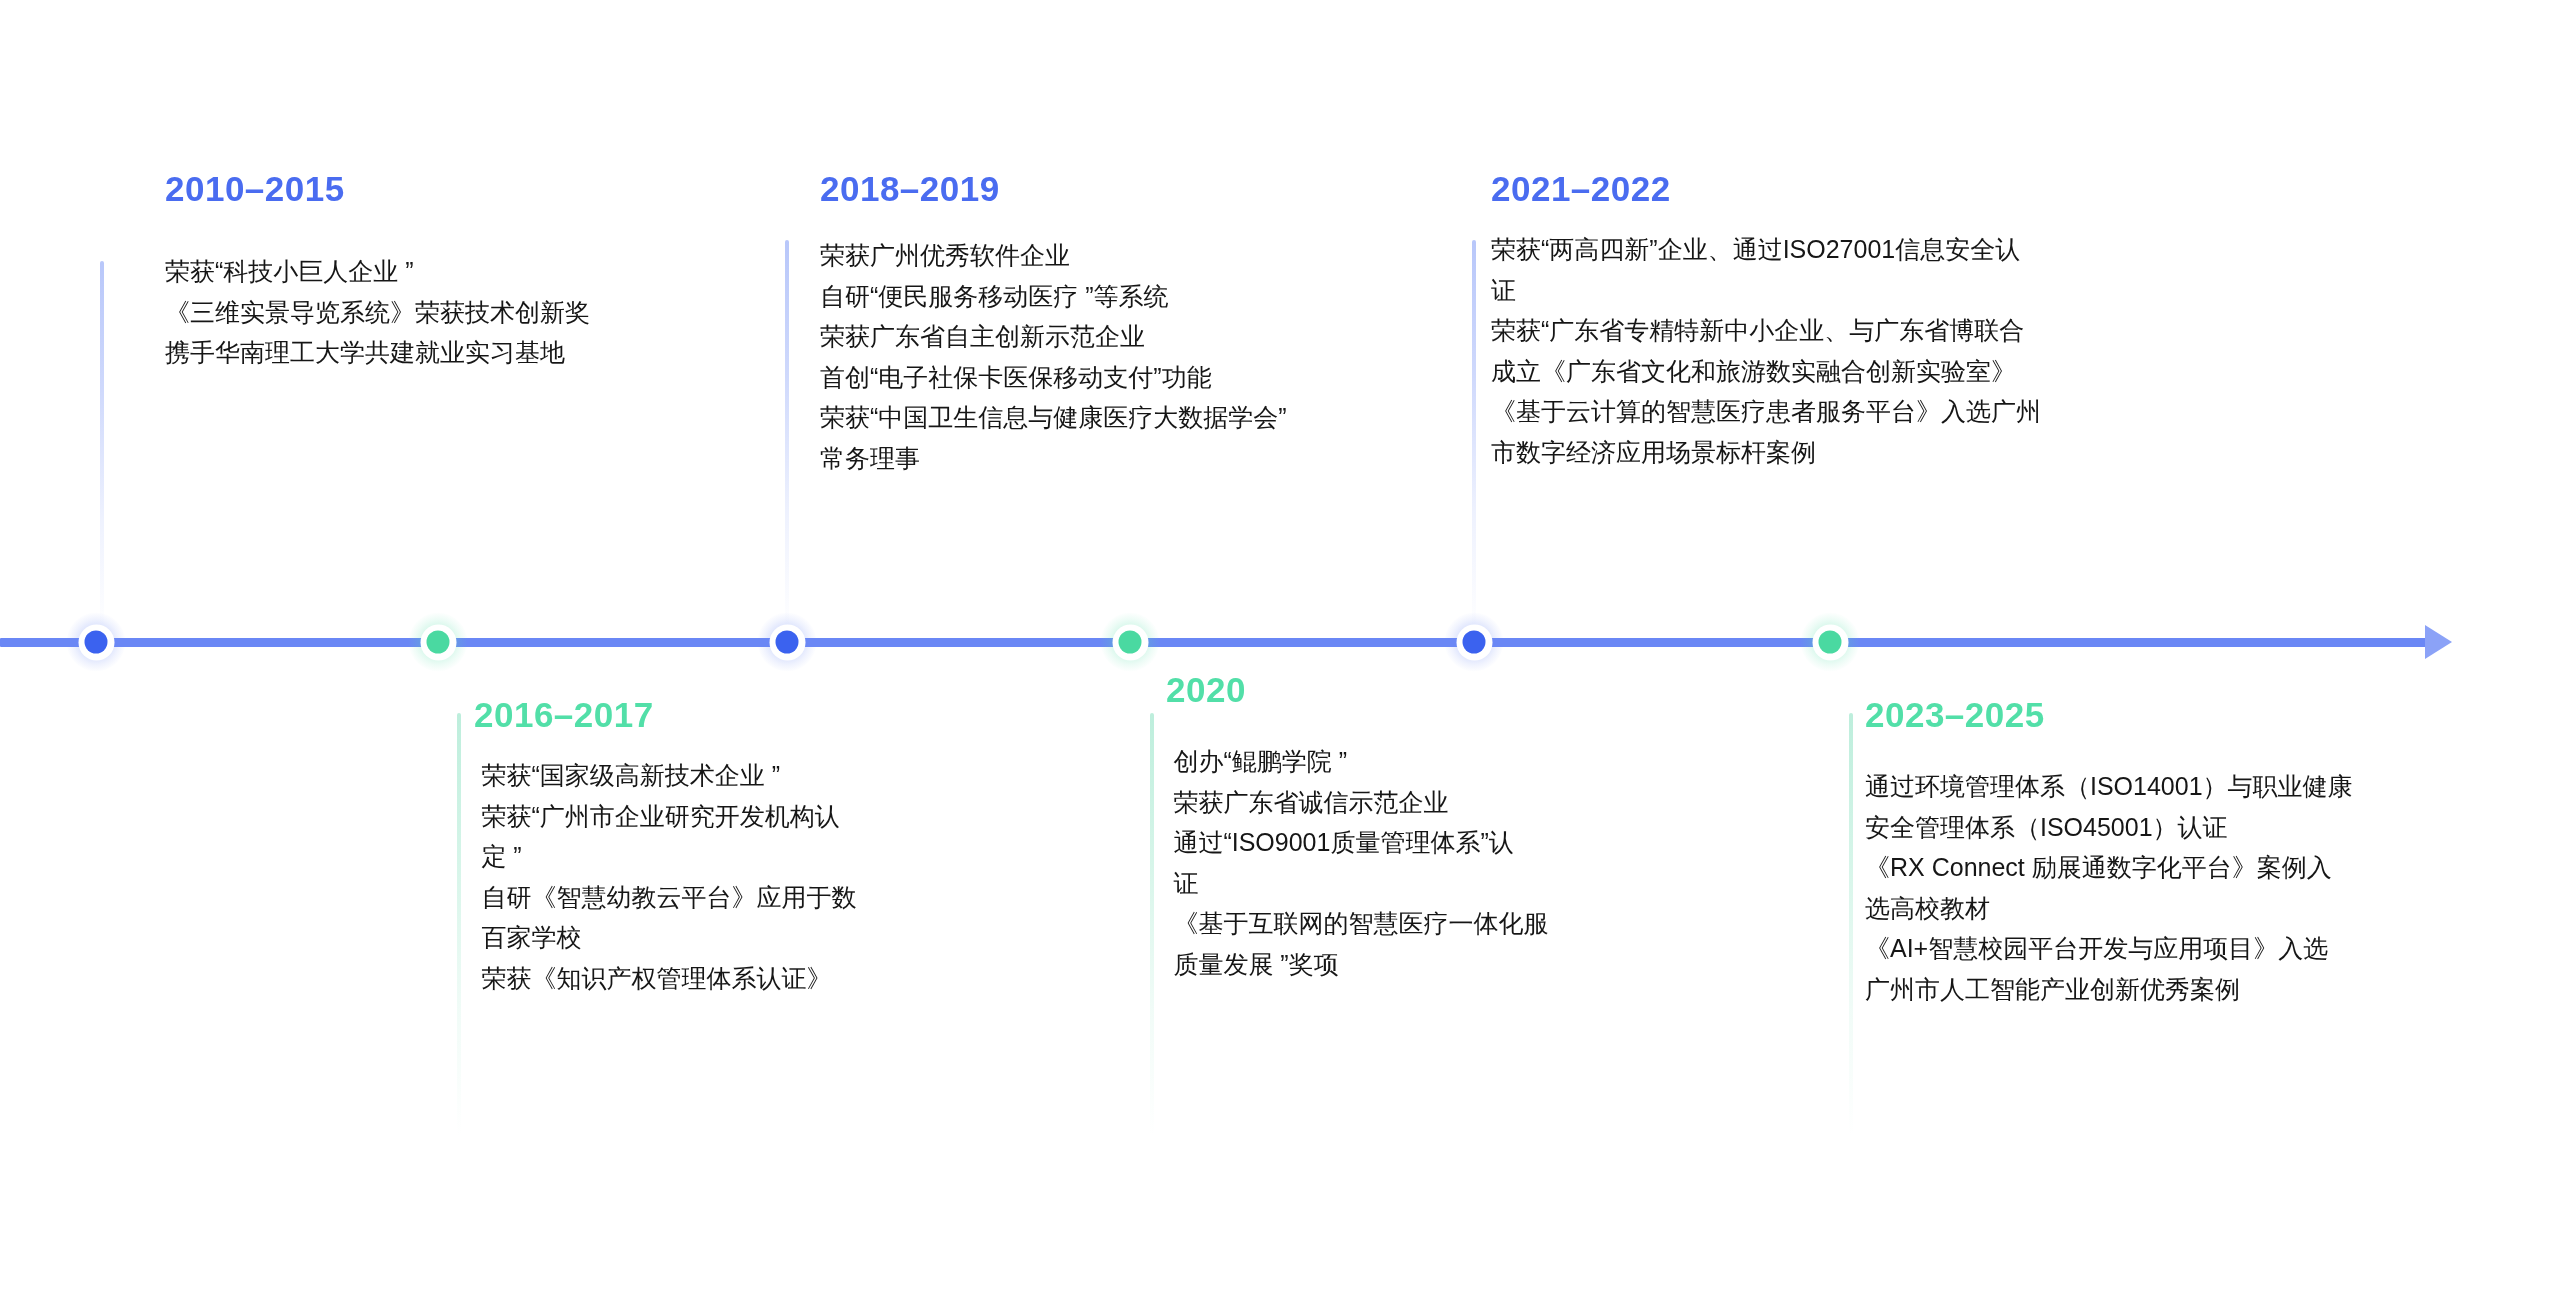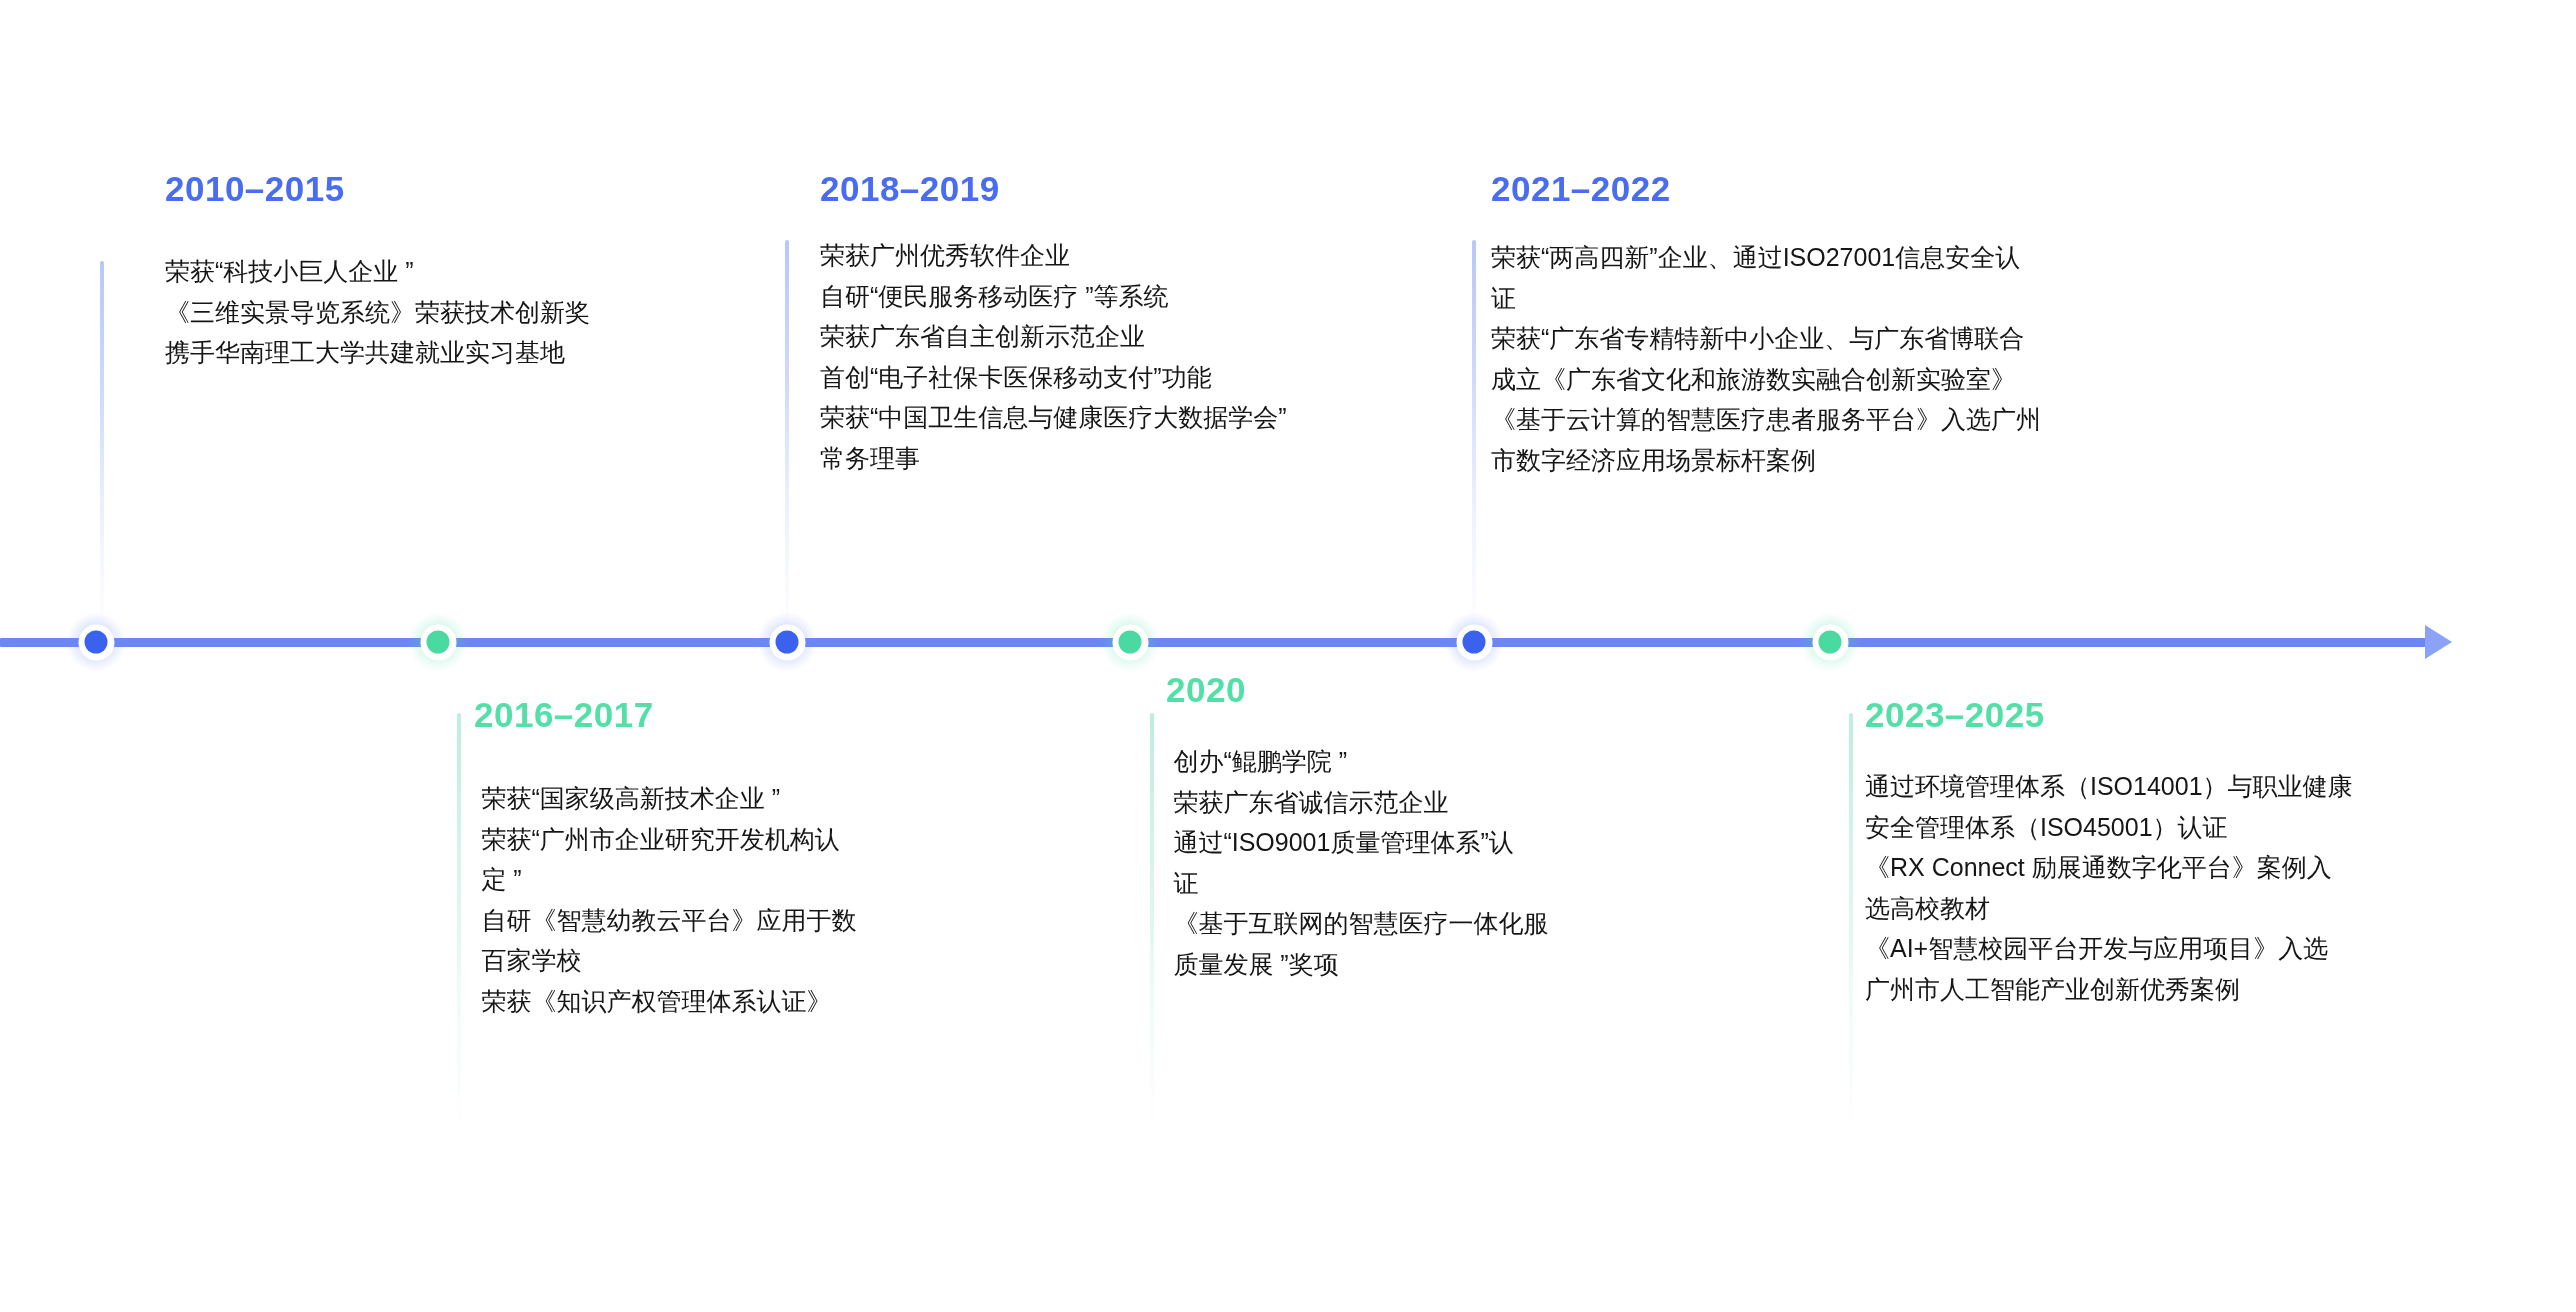--- a/index.html
+++ b/index.html
@@ -134,33 +134,33 @@
       <span class="ln"> 自研“便民服务移动医疗 ”等系统</span>
       <span class="ln">荣获广东省自主创新示范企业</span>
       <span class="ln">首创“电子社保卡医保移动支付”功能</span>
       <span class="ln">荣获“中国卫生信息与健康医疗大数据学会”</span>
       <span class="ln">常务理事</span>
     </div>
   </div>
 
   <div class="entry" style="left:1491px; top:171px; width:930px;">
     <div class="entry-title blue">2021–2022</div>
-    <div class="entry-body" style="margin-top:31px;">
+    <div class="entry-body" style="margin-top:23px;">
       <span class="ln">荣获“两高四新”企业、通过ISO27001信息安全认</span>
       <span class="ln">证</span>
       <span class="ln">荣获“广东省专精特新中小企业、与广东省博联合</span>
       <span class="ln">成立《广东省文化和旅游数实融合创新实验室》</span>
       <span class="ln">《基于云计算的智慧医疗患者服务平台》入选广州</span>
       <span class="ln">市数字经济应用场景标杆案例</span>
     </div>
   </div>
 
   <div class="entry" style="left:474px; top:697px; width:581px;">
     <div class="entry-title green">2016–2017</div>
-    <div class="entry-body" style="margin-top:46px; padding-left:7.4px;">
+    <div class="entry-body" style="margin-top:23px; padding-left:7.4px;">
       <span class="ln">荣获“国家级高新技术企业 ”</span>
       <span class="ln">荣获“广州市企业研究开发机构认</span>
       <span class="ln">定 ”</span>
       <span class="ln"> 自研《智慧幼教云平台》应用于数</span>
       <span class="ln">百家学校</span>
       <span class="ln">荣获《知识产权管理体系认证》</span>
     </div>
   </div>
 
   <div class="entry" style="left:1166px; top:672px; width:560px;">

